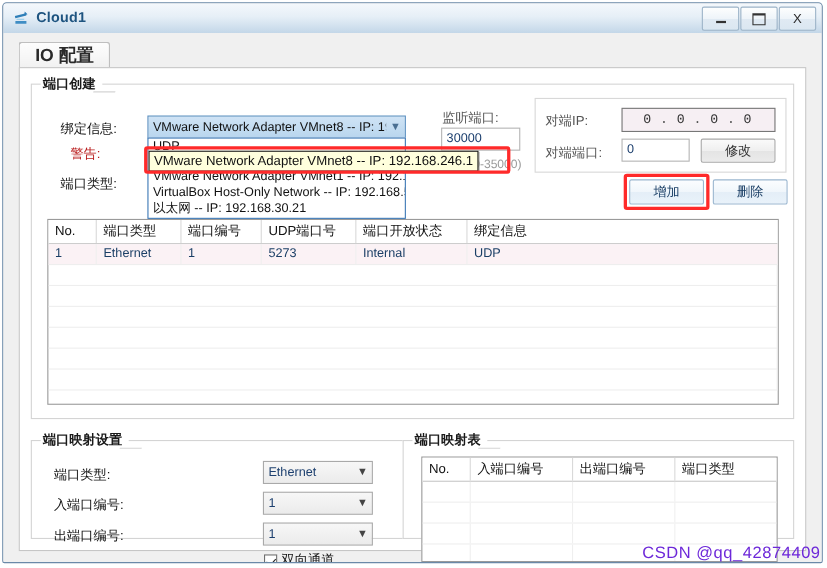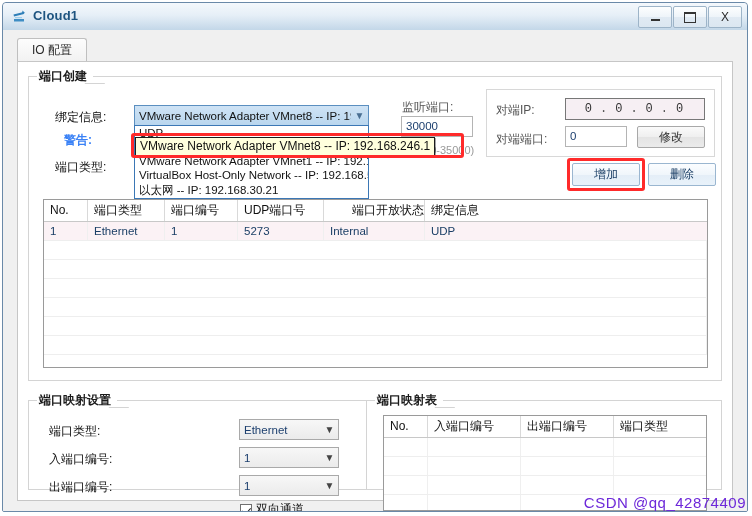--- a/index.html
+++ b/index.html
@@ -82,23 +82,24 @@
   }
   #tab-io {
     position: absolute; left: 0; top: 0;
     height: 23px;
     padding: 0 14px;
     line-height: 23px;
     background: linear-gradient(to bottom,#fdfdfd,#f1f1f1);
     border: 1px solid #bfbfbf;
     border-bottom: none;
     border-radius: 3px 3px 0 0;
-    font-size: 12px;
+    font-size: 16px;
     color: #2a2a2a;
     cursor: default;
+    font-weight: bold;
   }
   #tabpanel {
     position: absolute; left: 14px; top: 31px;
     width: 716px; height: 440px;
     background: #ffffff;
     border: 1px solid #c6c6c6;
     box-sizing: border-box;
   }
 
   
@@ -130,21 +131,21 @@
   }
 
   
   .lbl {
     position: absolute;
     font-size: 12px;
     color: #111;
     white-space: nowrap;
   }
   .lbl-gray { color: #555; }
-  .lbl-warn { color: #3b82f6; font-weight: bold; }
+  .lbl-warn { color: #b91c1c; font-weight: normal; }
   .lbl-hint { color: #9a9a9a; font-size: 11px; }
 
   
   .combo {
     position: absolute;
     box-sizing: border-box;
     border: 1px solid #8aa8c4;
     background: linear-gradient(to bottom,#fafcfe,#eaf1f8);
     height: 21px;
     display: flex; align-items: center;
@@ -438,21 +439,21 @@
         <div class="btn" style="left:543px; top:86px; width:68px; height:23px;">增加</div>
         <div class="btn" style="left:619px; top:86px; width:68px; height:23px;">删除</div>
         <div class="redbox" style="left:538px; top:81px; width:78px; height:33px;"></div>
 
         <div class="grid" style="left:14px; top:122px; width:665px; height:169px;">
           <div class="grid-head">
             <div class="gh" style="width:44px;">No.</div>
             <div class="gh" style="width:77px;">端口类型</div>
             <div class="gh" style="width:73px;">端口编号</div>
             <div class="gh" style="width:86px;">UDP端口号</div>
-            <div class="gh" style="width:101px;text-align:right;">端口开放状态</div>
+            <div class="gh" style="width:101px;">端口开放状态</div>
             <div class="gh" style="width:282px; border-right:none;">绑定信息</div>
           </div>
           <div class="grid-row selected">
             <div class="gc" style="width:44px;">1</div>
             <div class="gc" style="width:77px;">Ethernet</div>
             <div class="gc" style="width:73px;">1</div>
             <div class="gc" style="width:86px;">5273</div>
             <div class="gc" style="width:101px;">Internal</div>
             <div class="gc" style="width:282px; border-right:none;">UDP</div>
           </div>

